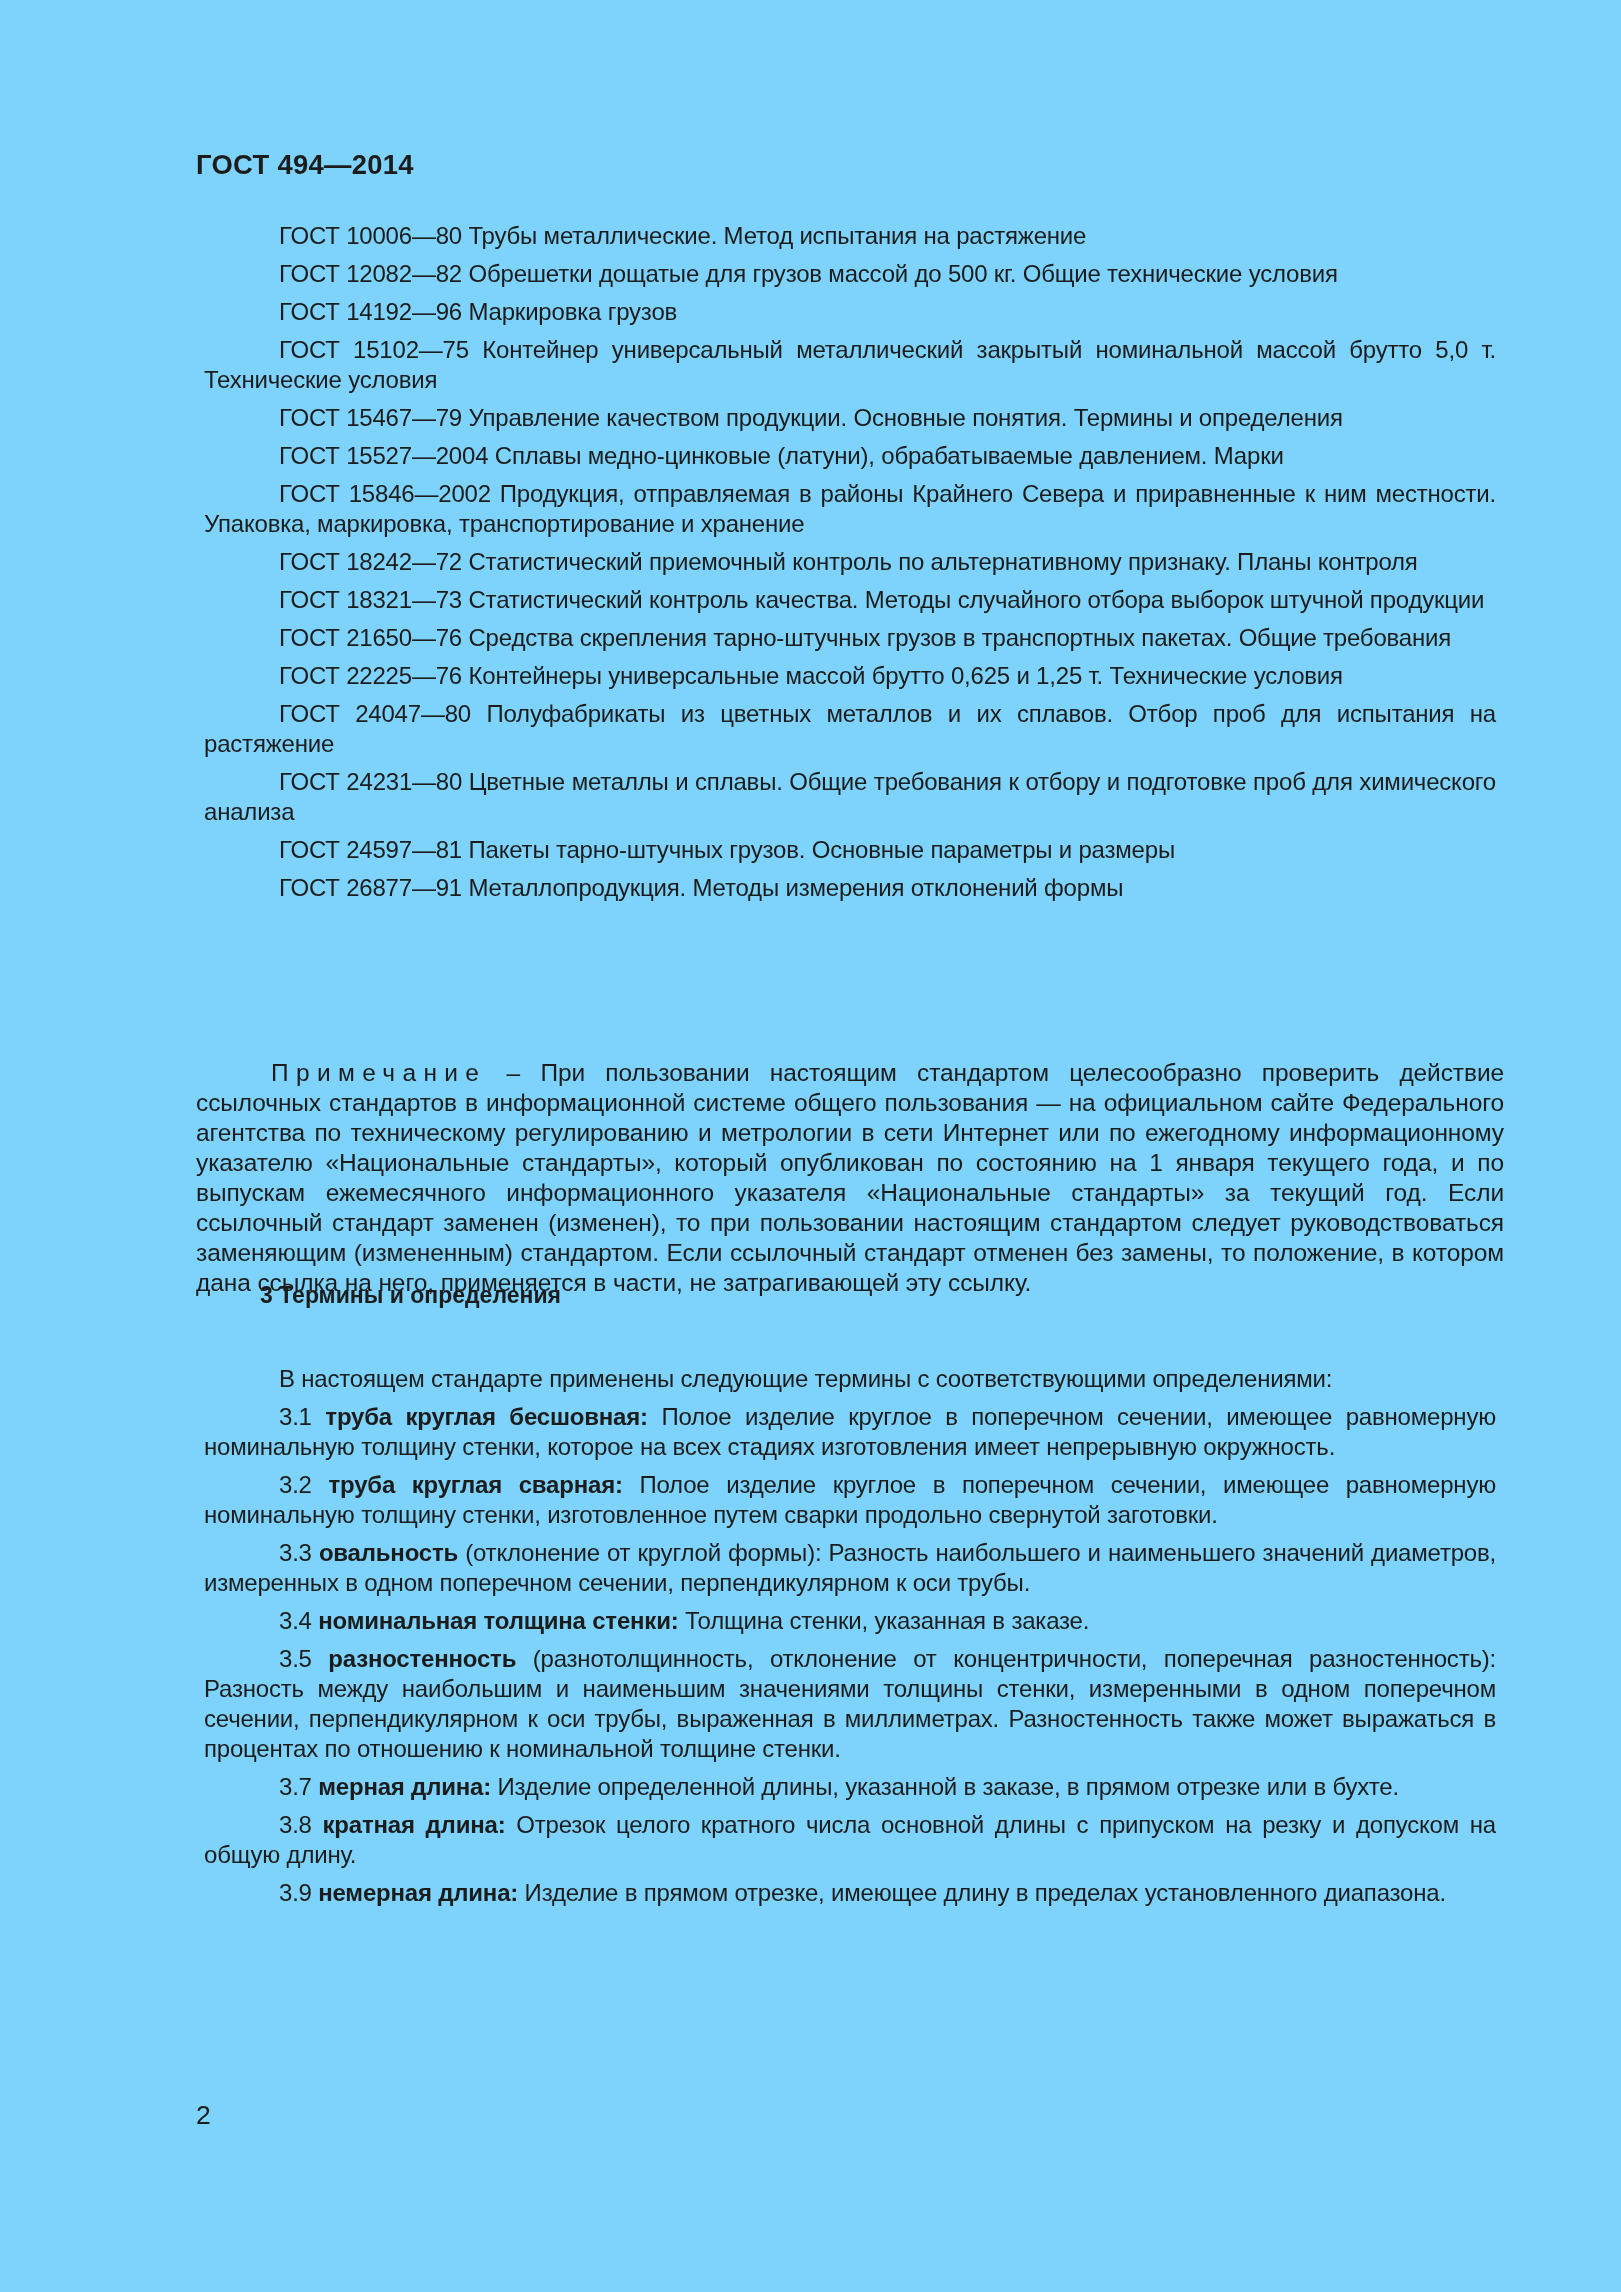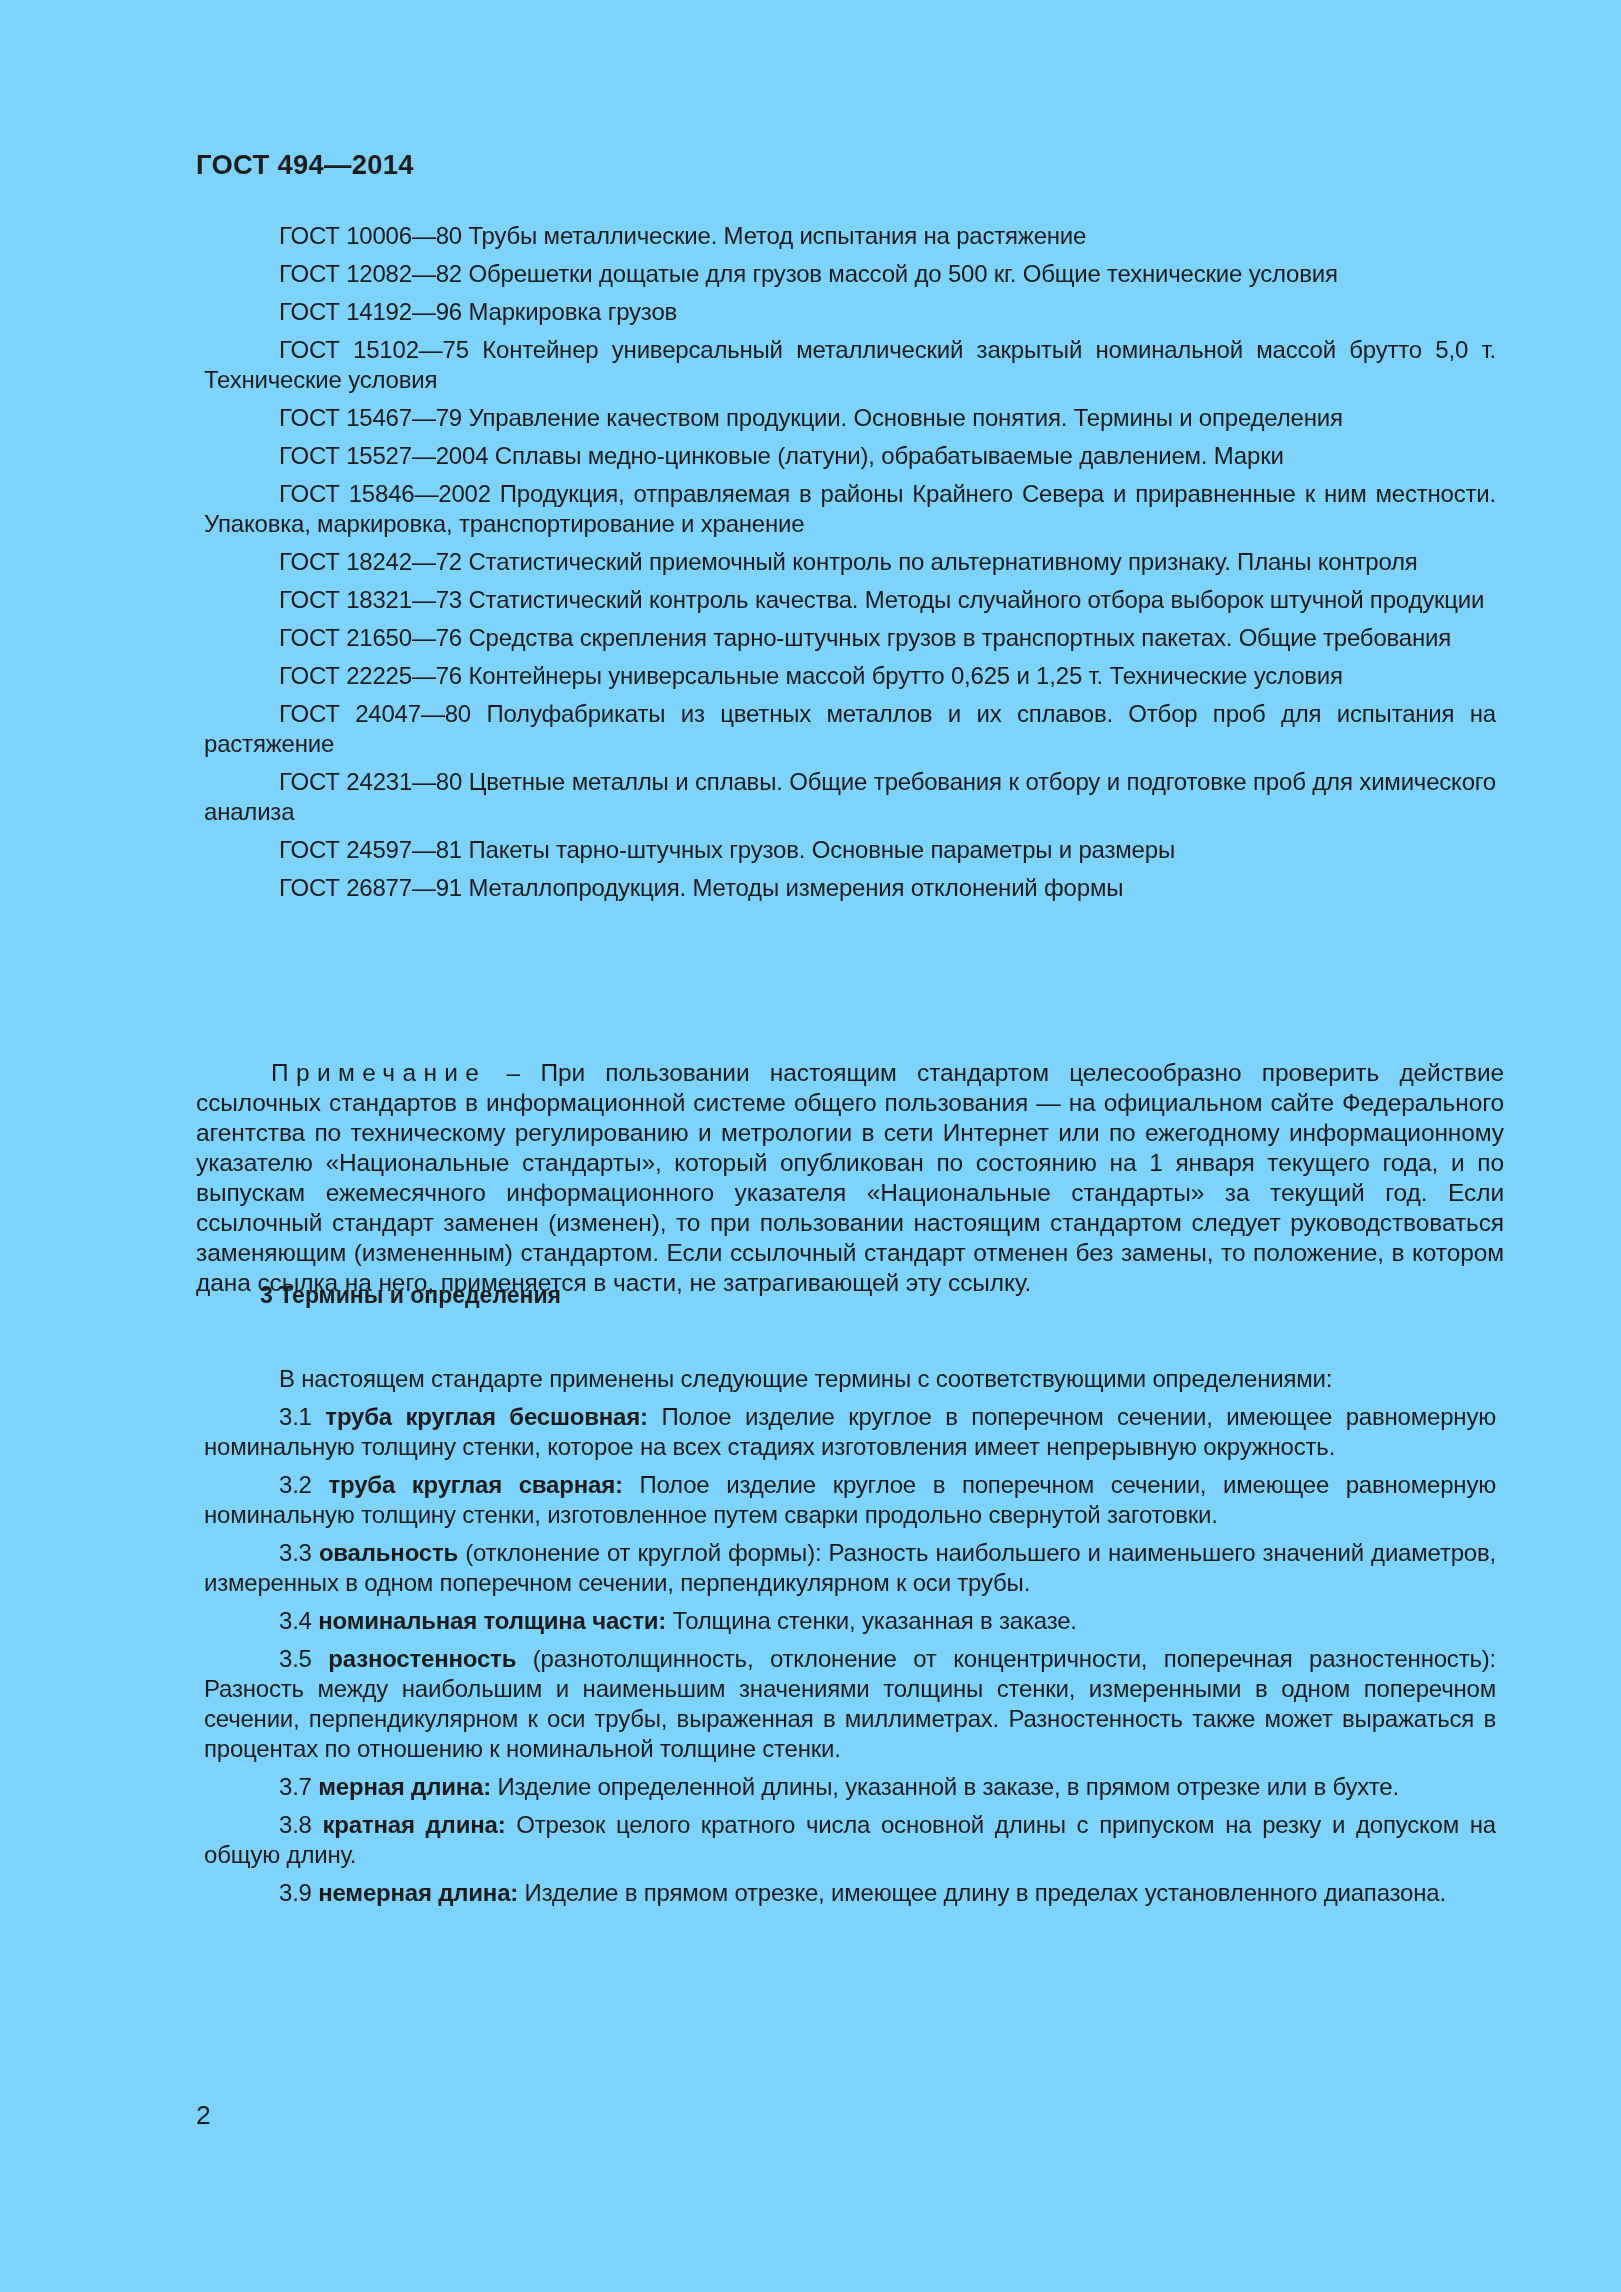--- a/index.html
+++ b/index.html
@@ -75,21 +75,21 @@
 
   <p class="note-block"><span class="note-label">Примечание</span> <span>– При пользовании настоящим стандартом целесообразно проверить действие ссылочных стандартов в информационной системе общего пользования — на официальном сайте Федерального агентства по техническому регулированию и метрологии в сети Интернет или по ежегодному информационному указателю «Национальные стандарты», который опубликован по состоянию на 1 января текущего года, и по выпускам ежемесячного информационного указателя «Национальные стандарты» за текущий год. Если ссылочный стандарт заменен (изменен), то при пользовании настоящим стандартом следует руководствоваться заменяющим (измененным) стандартом. Если ссылочный стандарт отменен без замены, то положение, в котором дана ссылка на него, применяется в части, не затрагивающей эту ссылку.</span></p>
 
   <h2 class="section-h">3 Термины и определения</h2>
 
   <div class="terms">
     <p class="body-p">В настоящем стандарте применены следующие термины с соответствующими определениями:</p>
     <p class="body-p"><span>3.1</span> <b>труба круглая бесшовная:</b> <span>Полое изделие круглое в поперечном сечении, имеющее равномерную номинальную толщину стенки, которое на всех стадиях изготовления имеет непрерывную окружность.</span></p>
     <p class="body-p"><span>3.2</span> <b>труба круглая сварная:</b> <span>Полое изделие круглое в поперечном сечении, имеющее равномерную номинальную толщину стенки, изготовленное путем сварки продольно свернутой заготовки.</span></p>
     <p class="body-p"><span>3.3</span> <b>овальность</b> <span>(отклонение от круглой формы): Разность наибольшего и наименьшего значений диаметров, измеренных в одном поперечном сечении, перпендикулярном к оси трубы.</span></p>
-    <p class="body-p"><span>3.4</span> <b>номинальная толщина части:</b> <span>Толщина стенки, указанная в заказе.</span></p>
+    <p class="body-p"><span>3.4</span> <b>номинальная толщина стенки:</b> <span>Толщина стенки, указанная в заказе.</span></p>
     <p class="body-p"><span>3.5</span> <b>разностенность</b> <span>(разнотолщинность, отклонение от концентричности, поперечная разностенность): Разность между наибольшим и наименьшим значениями толщины стенки, измеренными в одном поперечном сечении, перпендикулярном к оси трубы, выраженная в миллиметрах. Разностенность также может выражаться в процентах по отношению к номинальной толщине стенки.</span></p>
     <p class="body-p"><span>3.7</span> <b>мерная длина:</b> <span>Изделие определенной длины, указанной в заказе, в прямом отрезке или в бухте.</span></p>
     <p class="body-p"><span>3.8</span> <b>кратная длина:</b> <span>Отрезок целого кратного числа основной длины с припуском на резку и допуском на общую длину.</span></p>
     <p class="body-p"><span>3.9</span> <b>немерная длина:</b> <span>Изделие в прямом отрезке, имеющее длину в пределах установленного диапазона.</span></p>
   </div>
 
   <div class="page-num">2</div>
 
 </div>
 

